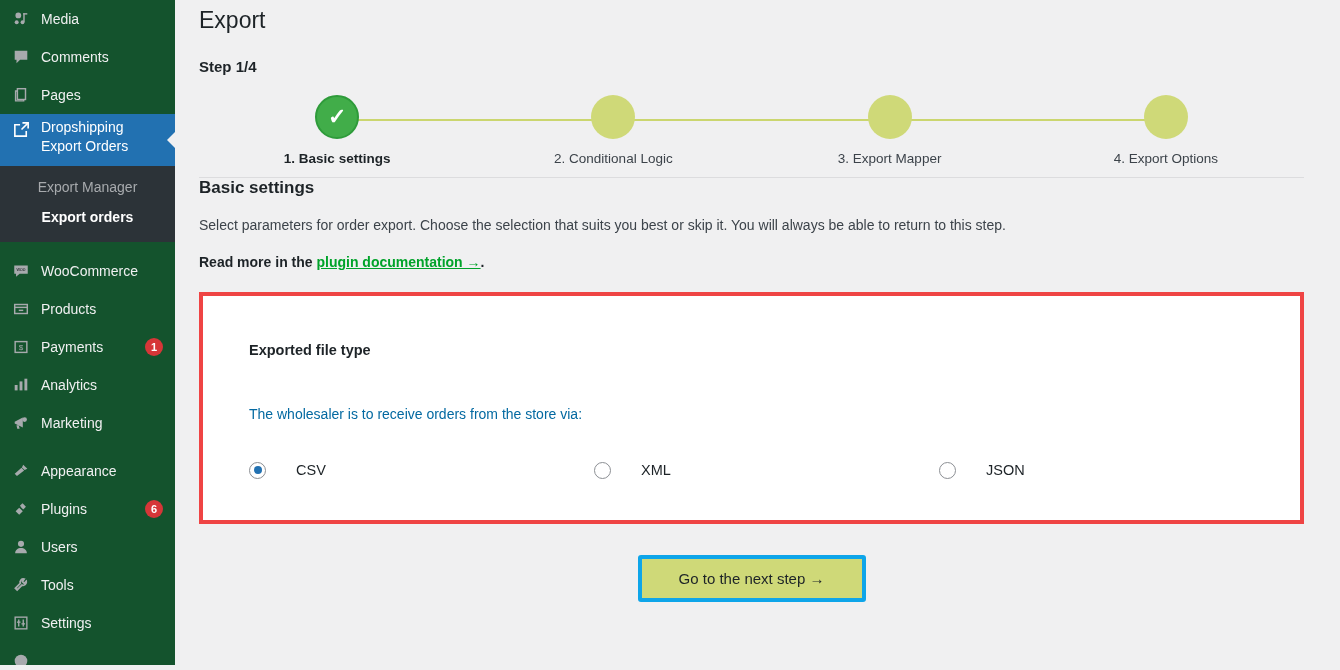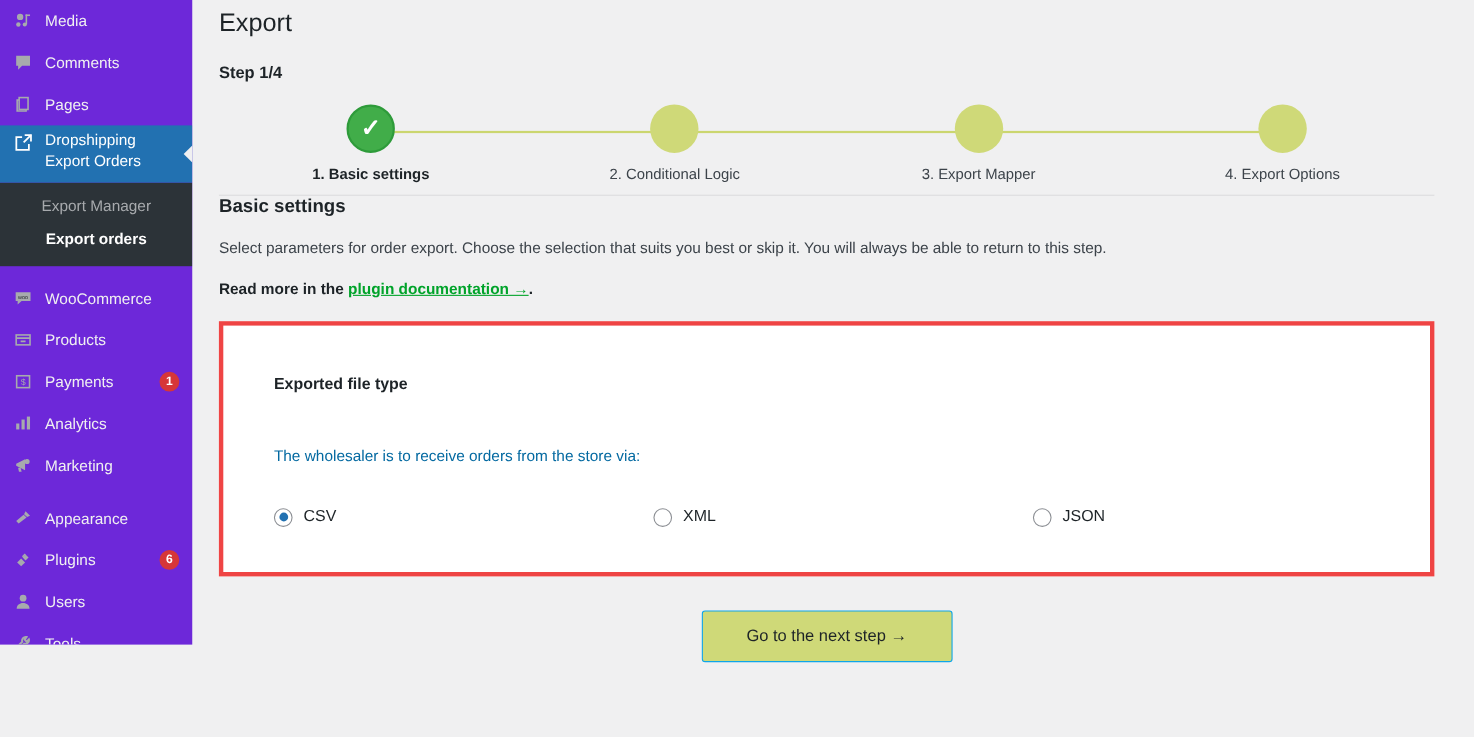--- a/index.html
+++ b/index.html
@@ -6,22 +6,22 @@
   html, body {
     width: 1340px; height: 670px;
     overflow: hidden;
     font-family: "Liberation Sans", sans-serif;
     background: #f0f0f1;
   }
   #app { display: flex; width: 1340px; height: 670px; }
 
   
   #sidebar {
-    width: 175px; min-width: 175px; height: 586px;
-    background: #6d28d9; color: #f0f0f1;
+    width: 175px; min-width: 175px; height: 665px;
+    background: #14532d; color: #f0f0f1;
     position: relative; overflow: hidden;
   }
   .menu-item {
     display: flex; align-items: center;
     height: 38px; padding: 0 12px 0 10px;
     color: #f0f0f1; font-size: 14px; line-height: 1;
     position: relative; white-space: nowrap;
   }
   .menu-item .mi-icon {
     width: 22px; height: 20px; margin-right: 9px;
@@ -107,36 +107,36 @@
 
   
   .card {
     margin-top: 22px; background: #fff;
     border: 4px solid #ef4444; height: 232px;
     padding: 46px 0 0 46px; position: relative;
   }
   .card-title { font-size: 14.5px; font-weight: bold; color: #1d2327; }
   .card-sub { margin-top: 48px; font-size: 14px; color: #0369a1; }
   .radio-row { display: flex; margin-top: 40px; }
-  .radio-opt { display: flex; align-items: center; width: 345px; }
+  .radio-opt { display: flex; align-items: center; width: 345px; gap: 20px; }
   .radio-mark {
     width: 17px; height: 17px; border-radius: 50%;
     border: 1px solid #8c8f94; background: #fff;
     display: flex; align-items: center; justify-content: center;
     flex: 0 0 17px;
   }
   .radio-opt.selected .radio-mark { border-color: #8c8f94; }
   .radio-inner {
     width: 8px; height: 8px; border-radius: 50%; background: #2271b1;
   }
   .radio-label { margin-left: 10px; font-size: 14.5px; color: #1d2327; }
 
   .btn-wrap { display: flex; justify-content: center; margin-top: 31px; }
   .next-btn {
-    background: #cfd978; border: 1px solid #0ea5e9; border-radius: 3px;
+    background: #cfd978; border: 4px solid #0ea5e9; border-radius: 3px;
     padding: 0 30px; height: 47px; min-width: 228px;
     font-family: "Liberation Sans", sans-serif;
     font-size: 15px; color: #1d2327; cursor: pointer;
     display: flex; align-items: center; justify-content: center;
   }
 </style>
 </head>
 <body>
 
 <div id="app">

